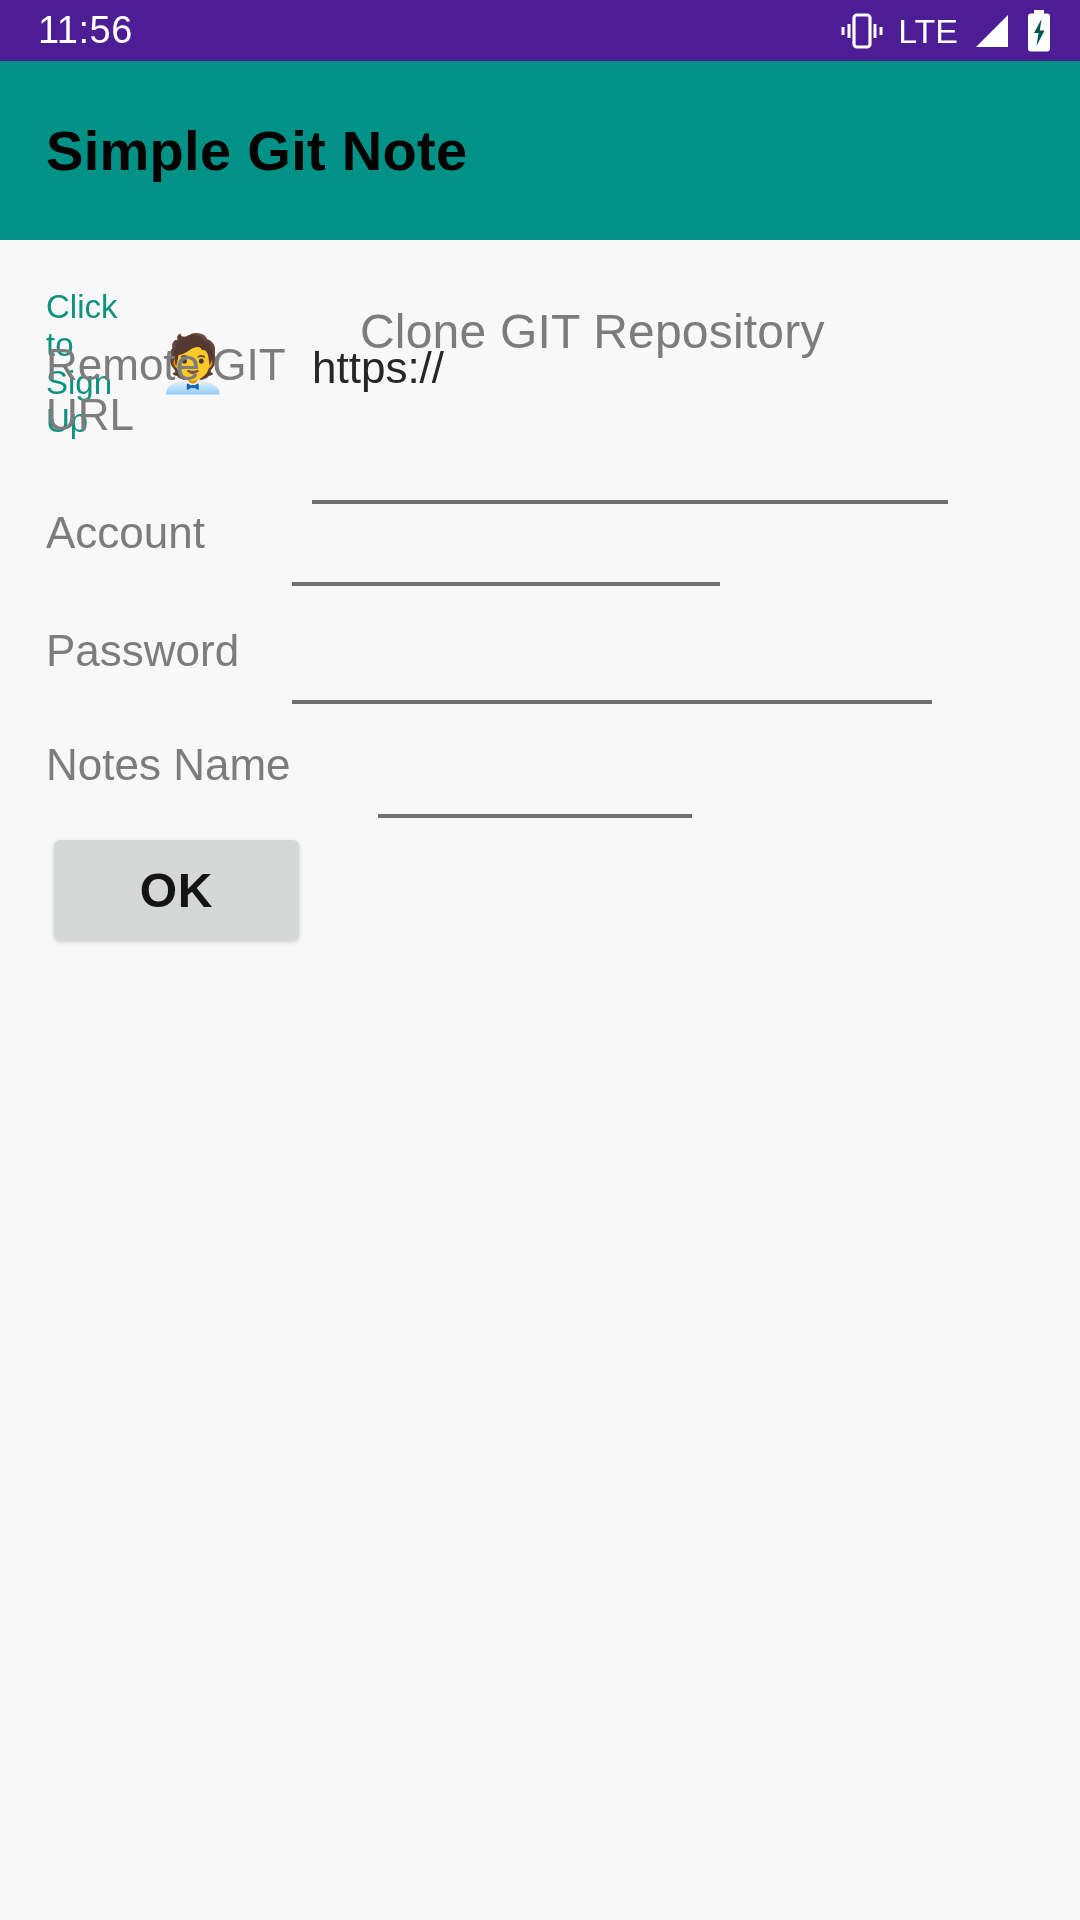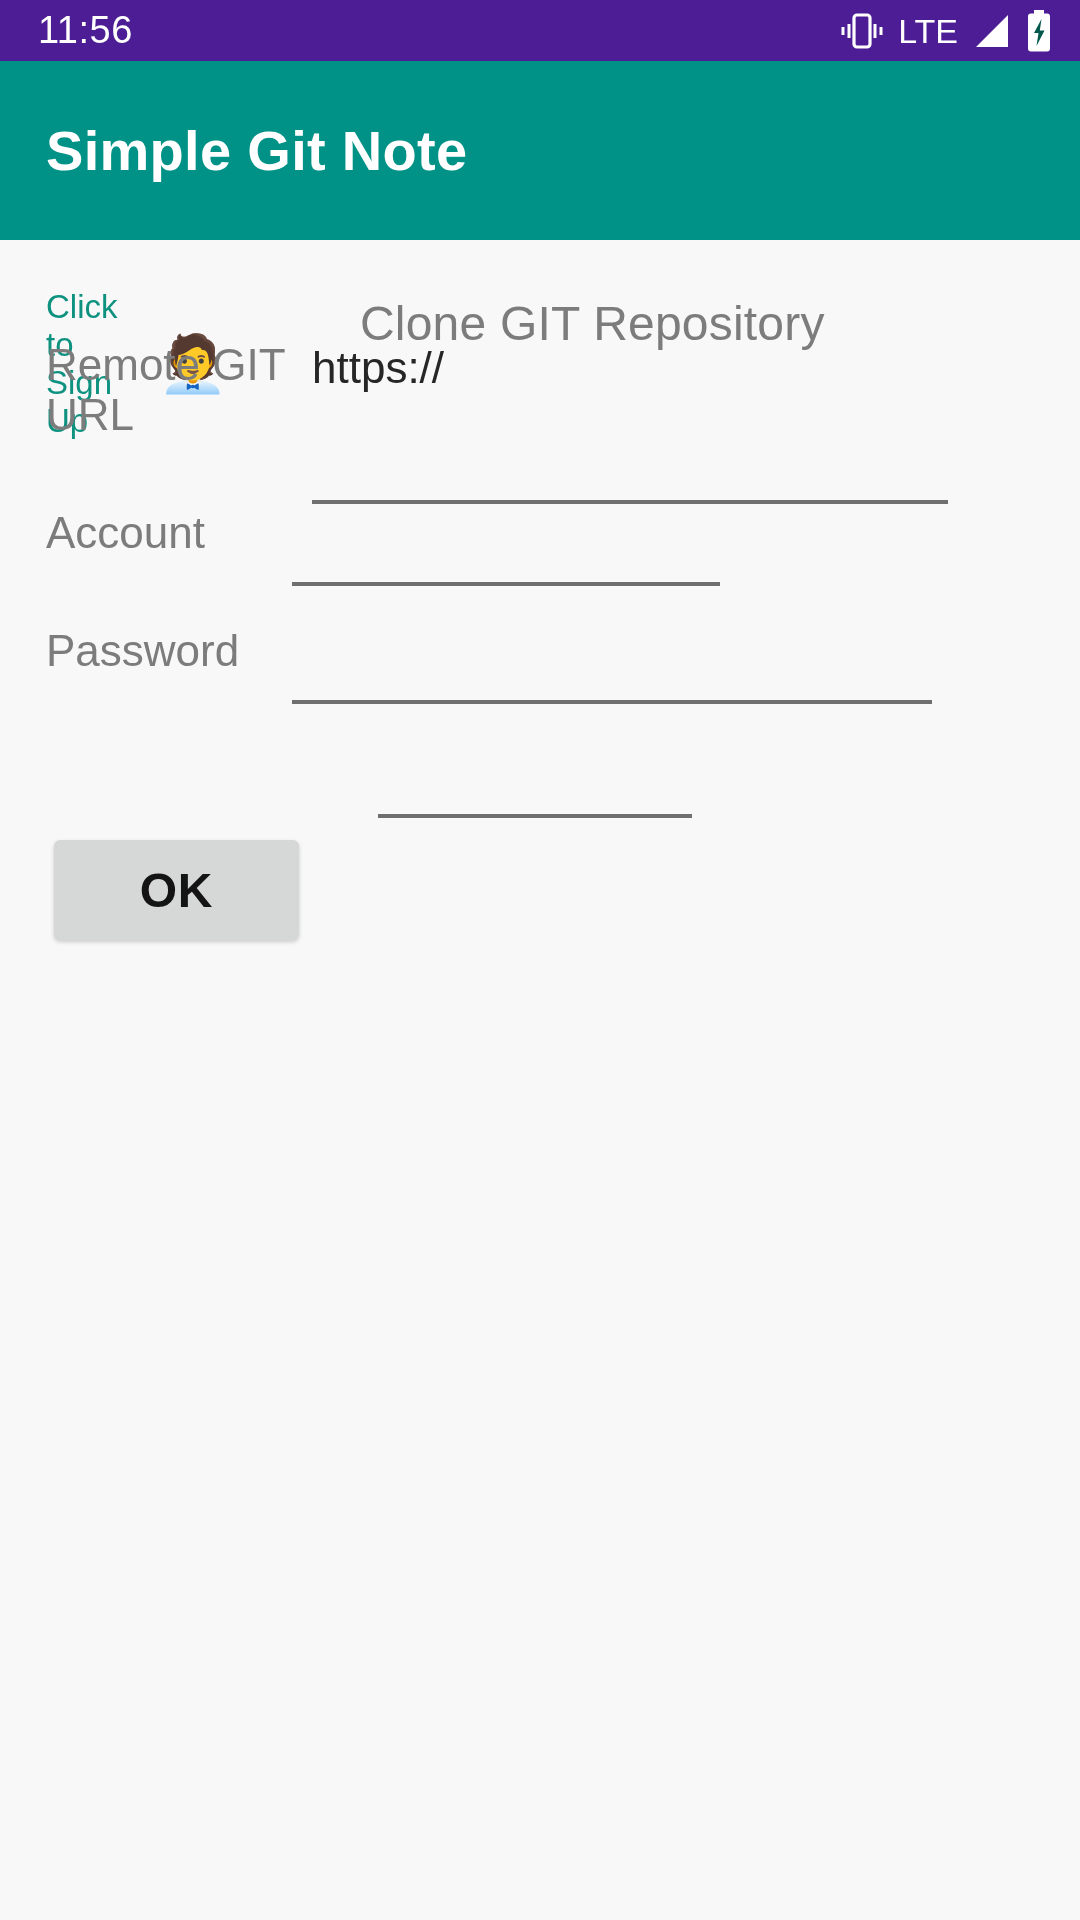--- a/index.html
+++ b/index.html
@@ -53,21 +53,21 @@
     position: absolute;
     left: 0; top: 61px;
     width: 1080px;
     height: 179px;
     background: #00897b;
     background: #009286;
     display: flex;
     align-items: center;
   }
   .app-bar-title {
-    color: #ffffff;
+    color: #000000;
     font-size: 56px;
     font-weight: bold;
     margin-left: 46px;
     letter-spacing: 0.3px;
   }
 
   
   .content {
     position: absolute;
     left: 0; top: 240px;
@@ -95,21 +95,21 @@
   .signup-emoji {
     font-size: 56px;
     line-height: 56px;
     margin-left: 12px;
     cursor: pointer;
   }
 
   .section-title {
     position: absolute;
     left: 360px;
-    top: 56px;
+    top: 64px;
     color: #7c7c7c;
     font-size: 48px;
     font-weight: 400;
     letter-spacing: 0.2px;
   }
 
   
   .form-row {
     position: absolute;
     left: 0;
@@ -223,20 +223,21 @@
 
   <div class="form-row" style="top:386px; height:150px;">
     <div class="field-label">Password</div>
     <div class="field-wrap" style="left:292px; width:640px;">
       <div class="field-value"></div>
       <div class="field-underline" style="width:640px; margin-top:18px;"></div>
     </div>
   </div>
 
   <div class="form-row" style="top:500px; height:150px;">
+    <div class="field-label">Notes Name</div>
     <div class="field-wrap" style="left:378px; width:314px;">
       <div class="field-value"></div>
       <div class="field-underline" style="width:314px; margin-top:18px;"></div>
     </div>
   </div>
 
   <button class="ok-button" style="top:600px;">OK</button>
 
 </div>
 

